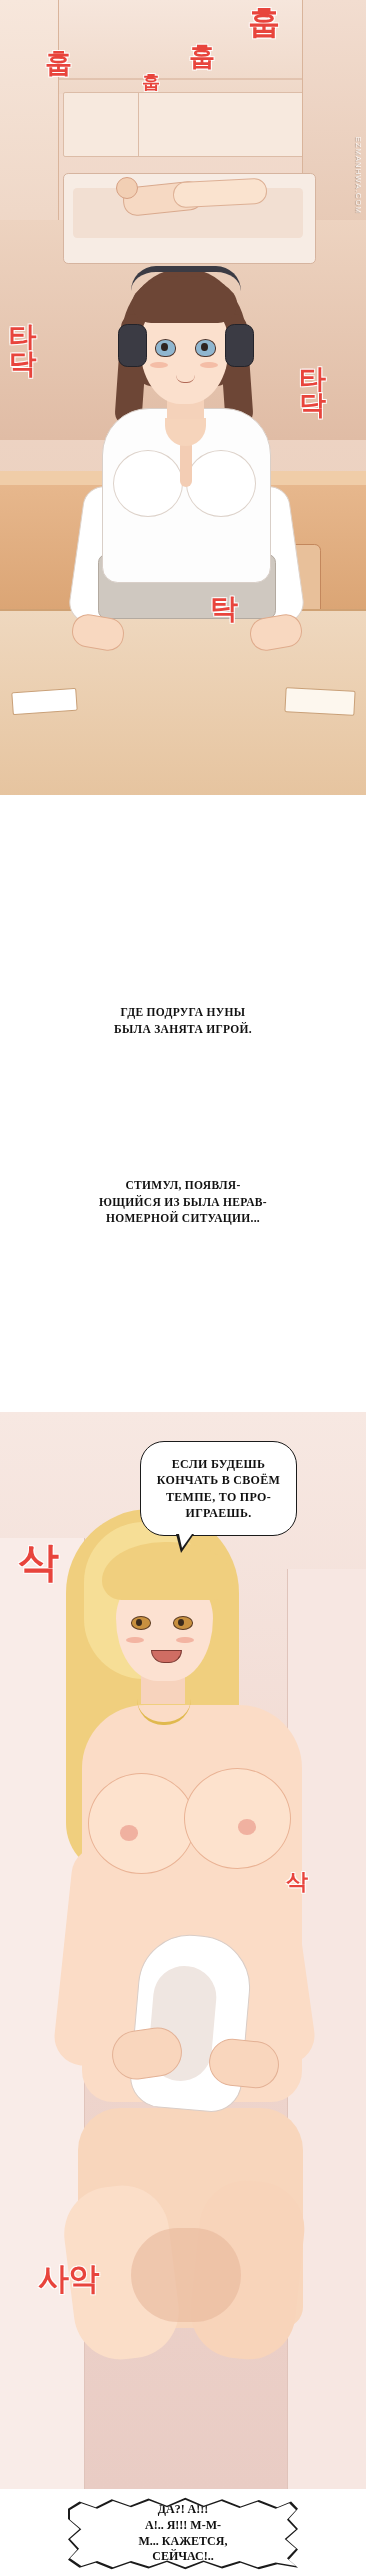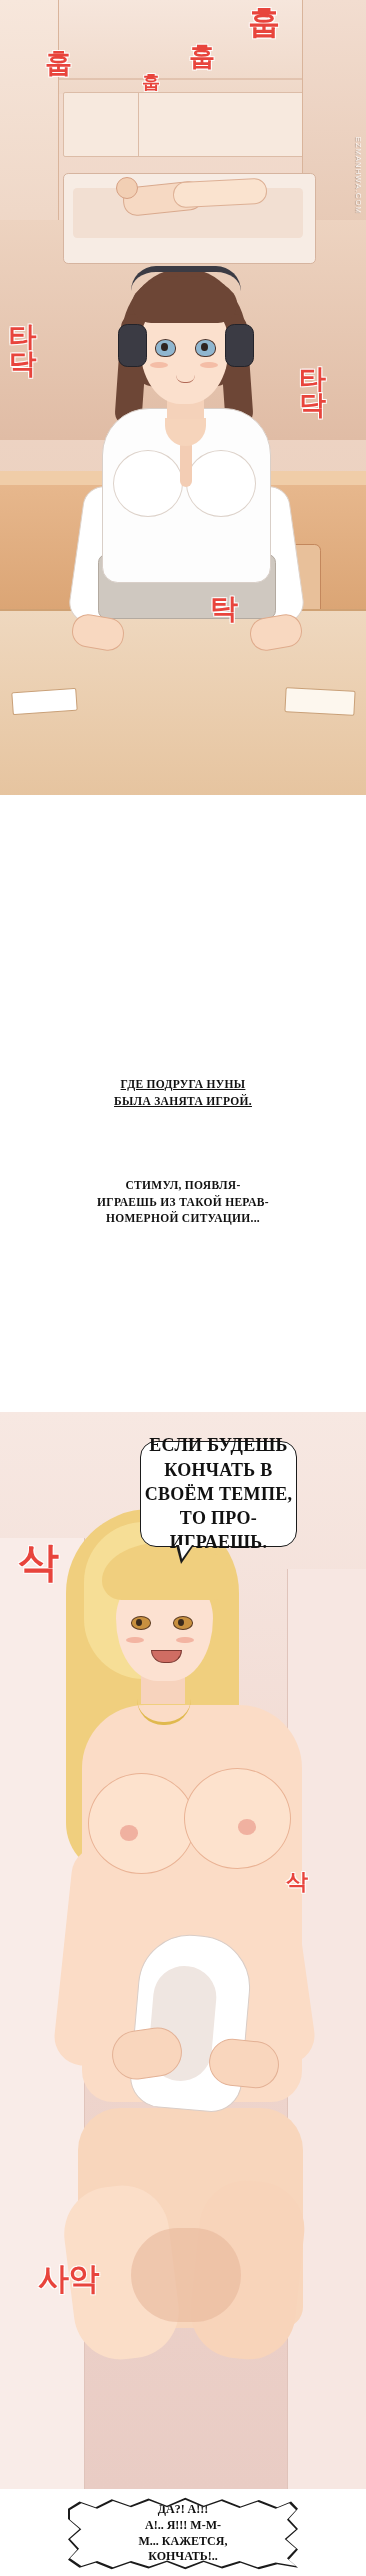--- a/index.html
+++ b/index.html
@@ -278,21 +278,21 @@
   .narr {
     position: absolute; left: 0; width: 366px;
     text-align: center;
     font-family: "Liberation Serif", serif;
     font-weight: bold;
     color: #111111;
     font-size: 11.5px;
     line-height: 1.45;
     letter-spacing: 0.3px;
   }
-  .narr1 { top: 1076px; text-decoration: underline; }
+  .narr1 { top: 1004px; }
   .narr2 { top: 1177px; }
 
   
   .panel2 {
     position: absolute; left: 0; top: 1412px; width: 366px; height: 1077px;
     background: linear-gradient(#f4e3dd, #efd6cf);
     overflow: hidden;
   }
   .p2-bg {
     position: absolute; left: 0; top: 0; width: 366px; height: 1077px;
@@ -410,23 +410,23 @@
   .p2-legR {
     position: absolute; left: 195px; top: 769px; width: 105px; height: 178px;
     background: #f8d4ba; border-radius: 47px; transform: rotate(6deg);
   }
   .p2-shade {
     position: absolute; left: 131px; top: 816px; width: 110px; height: 94px;
     background: #e8b79b; border-radius: 52px; opacity: .6;
   }
 
   .b2 {
-    left: 140px; top: 1441px; width: 157px; height: 106px; font-size: 18px;
+    left: 140px; top: 1441px; width: 157px; height: 95px; font-size: 12px;
     line-height: 1.35;
-    border-radius: 16px;
+    border-radius: 24px;
   }
   .b2 .tail {
     left: 35px; bottom: -18px;
     border-left: 5.2px solid transparent;
     border-right: 13.6px solid transparent;
     border-top: 19px solid #1b1b1b;
   }
   .b2 .tail-in {
     position: absolute; left: 38px; bottom: -13px;
     width: 0; height: 0;
@@ -540,21 +540,21 @@
 닥</div>
     <div class="sfx sfx-g">탁</div>
 
     <div class="watermark">EZMANHWA.COM</div>
   </div>
 
 
   <div class="narr narr1" style="white-space: pre-line;">ГДЕ ПОДРУГА НУНЫ
 БЫЛА ЗАНЯТА ИГРОЙ.</div>
   <div class="narr narr2" style="white-space: pre-line;">СТИМУЛ, ПОЯВЛЯ-
-ИГРАЕШЬ ИЗ ТАКОЙ НЕРАВ-
+ЮЩИЙСЯ ИЗ БЫЛА НЕРАВ-
 НОМЕРНОЙ СИТУАЦИИ...</div>
 
   <div class="panel2">
     <div class="p2-bg"></div>
     <div class="p2-sheetL"></div>
     <div class="p2-sheetR"></div>
     <div class="p2-hairBack"></div>
     <div class="p2-hairHi"></div>
     <div class="p2-arm-l"></div>
     <div class="p2-arm-r"></div>
@@ -592,16 +592,16 @@
     <span>ЕСЛИ БУДЕШЬ КОНЧАТЬ В СВОЁМ ТЕМПЕ, ТО ПРО- ИГРАЕШЬ.</span>
     <span class="tail"></span>
     <span class="tail-in"></span>
   </div>
 
   <div class="panel3"></div>
   <div class="jag-outer"></div>
   <div class="jag-inner">ДА?! А!!!
 А!.. Я!!! М-М-
 М... КАЖЕТСЯ,
-КОНЧАТЬ!..</div>
+СЕЙЧАС!..</div>
 
 </div>
 
 
 </body></html>

